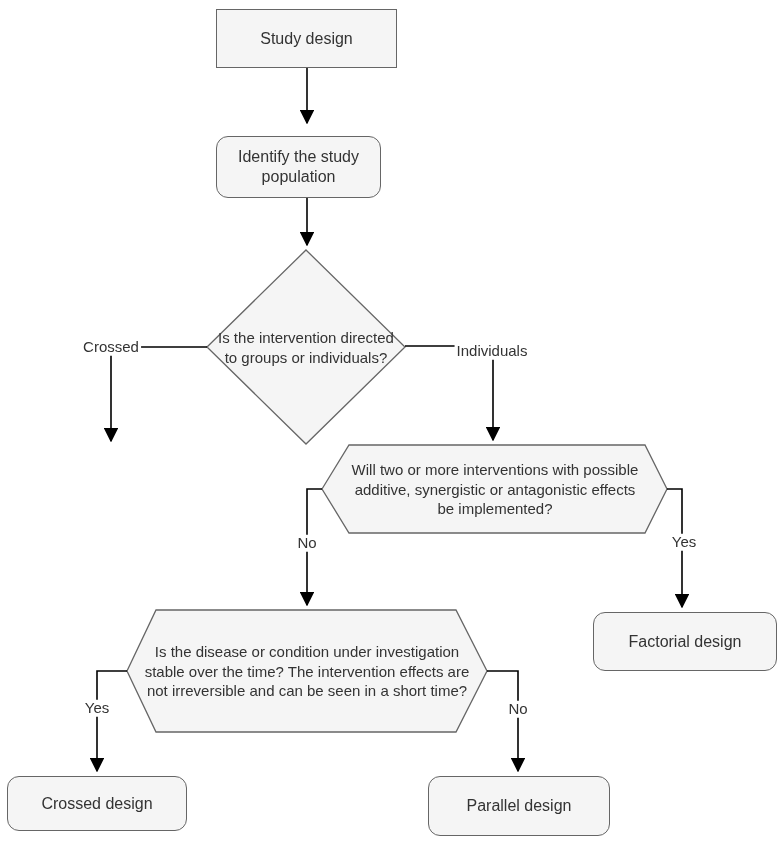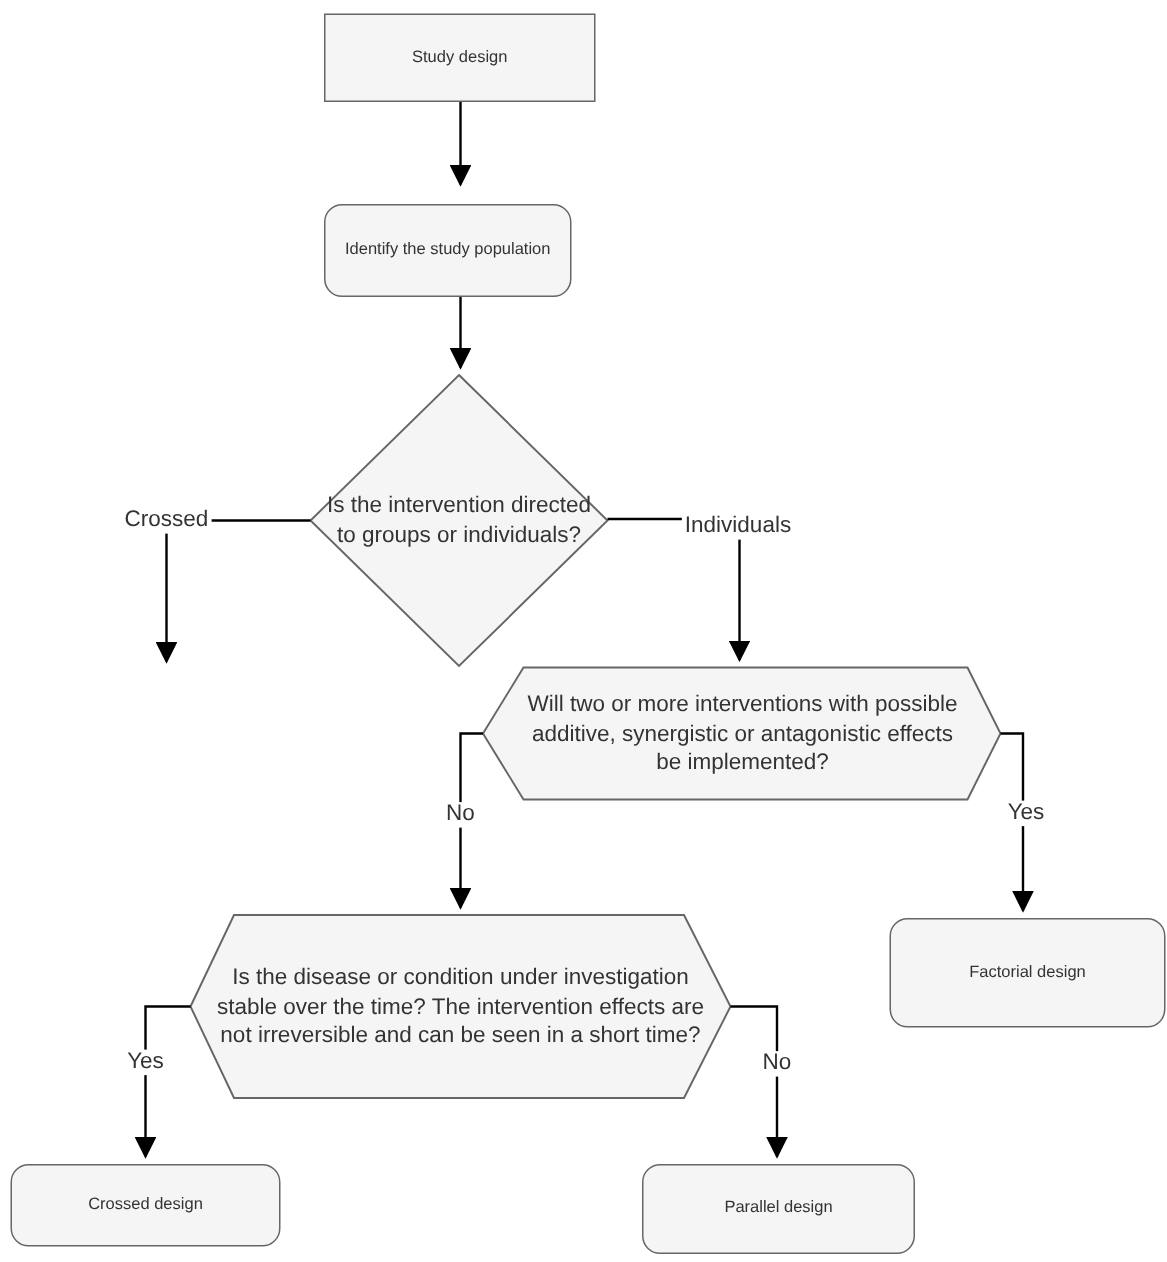--- a/index.html
+++ b/index.html
@@ -6,21 +6,21 @@
   .canvas{
     position:relative;width:778px;height:841px;background:#ffffff;
     font-family:"Liberation Sans", sans-serif;color:#333333;overflow:hidden;
   }
   svg.wires{position:absolute;left:0;top:0;width:778px;height:841px;}
   .shape{fill:#f5f5f5;stroke:#666666;stroke-width:1.3;}
   .wire{fill:none;stroke:#000000;stroke-width:1.6;}
   .node{
     position:absolute;background:#f5f5f5;border:1px solid #666666;
     display:flex;align-items:center;justify-content:center;text-align:center;
-    font-size:11px;line-height:1.25;box-sizing:border-box;padding:4px 8px;
+    font-size:16px;line-height:1.25;box-sizing:border-box;padding:4px 8px;
   }
   .rounded{border-radius:12px;}
   .shape-label{
     position:absolute;transform:translate(-50%,-50%);
     text-align:center;font-size:15px;line-height:1.3;
   }
   .edge-label{
     position:absolute;transform:translate(-50%,-50%);
     background:#ffffff;padding:0 2px;font-size:15px;line-height:1.1;
     white-space:nowrap;
@@ -52,21 +52,21 @@
     <path class="wire" d="M667,489 L682,489 L682,607" marker-end="url(#arrow)"></path>
     <path class="wire" d="M127,671 L97,671 L97,771" marker-end="url(#arrow)"></path>
     <path class="wire" d="M487,671 L518,671 L518,771" marker-end="url(#arrow)"></path>
   </svg>
 
   <div class="node" style="left:216px;top:9px;width:181px;height:59px;">Study design</div>
 
   <div class="node rounded" style="left:216px;top:136px;width:165px;height:62px;">Identify the study population</div>
 
 
-  <div class="node rounded" style="left:593px;top:612px;width:184px;height:73px;">Factorial design</div>
+  <div class="node rounded" style="left:593px;top:612px;width:184px;height:59px;">Factorial design</div>
 
   <div class="node rounded" style="left:7px;top:776px;width:180px;height:55px;">Crossed design</div>
 
   <div class="node rounded" style="left:428px;top:776px;width:182px;height:60px;">Parallel design</div>
 
   <div class="shape-label" style="left:306px;top:347px;width:180px;">Is the intervention directed to groups or individuals?</div>
 
   <div class="shape-label" style="left:307px;top:671px;width:330px;">Is the disease or condition under investigation stable over the time? The intervention effects are not irreversible and can be seen in a short time?</div>
 
   <div class="shape-label" style="left:495px;top:489px;width:290px;">Will two or more interventions with possible additive, synergistic or antagonistic effects be implemented?</div>

